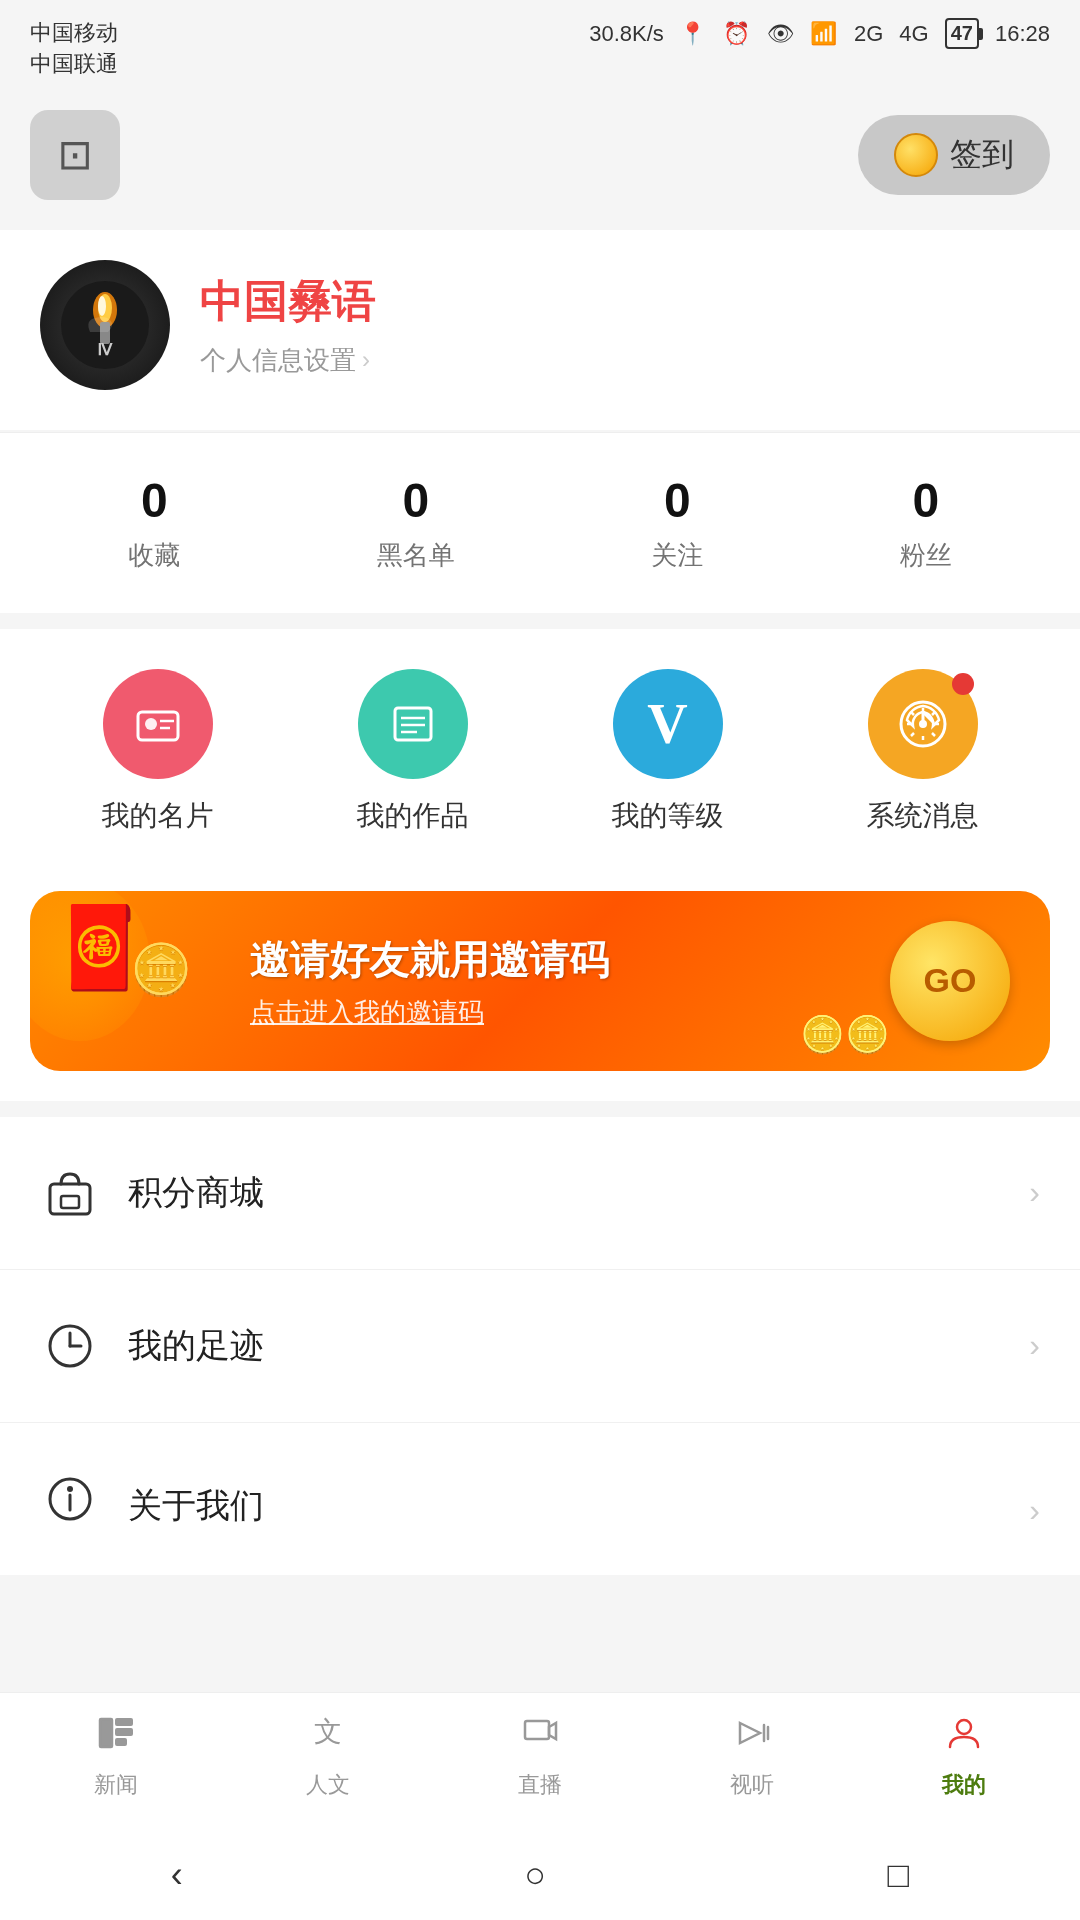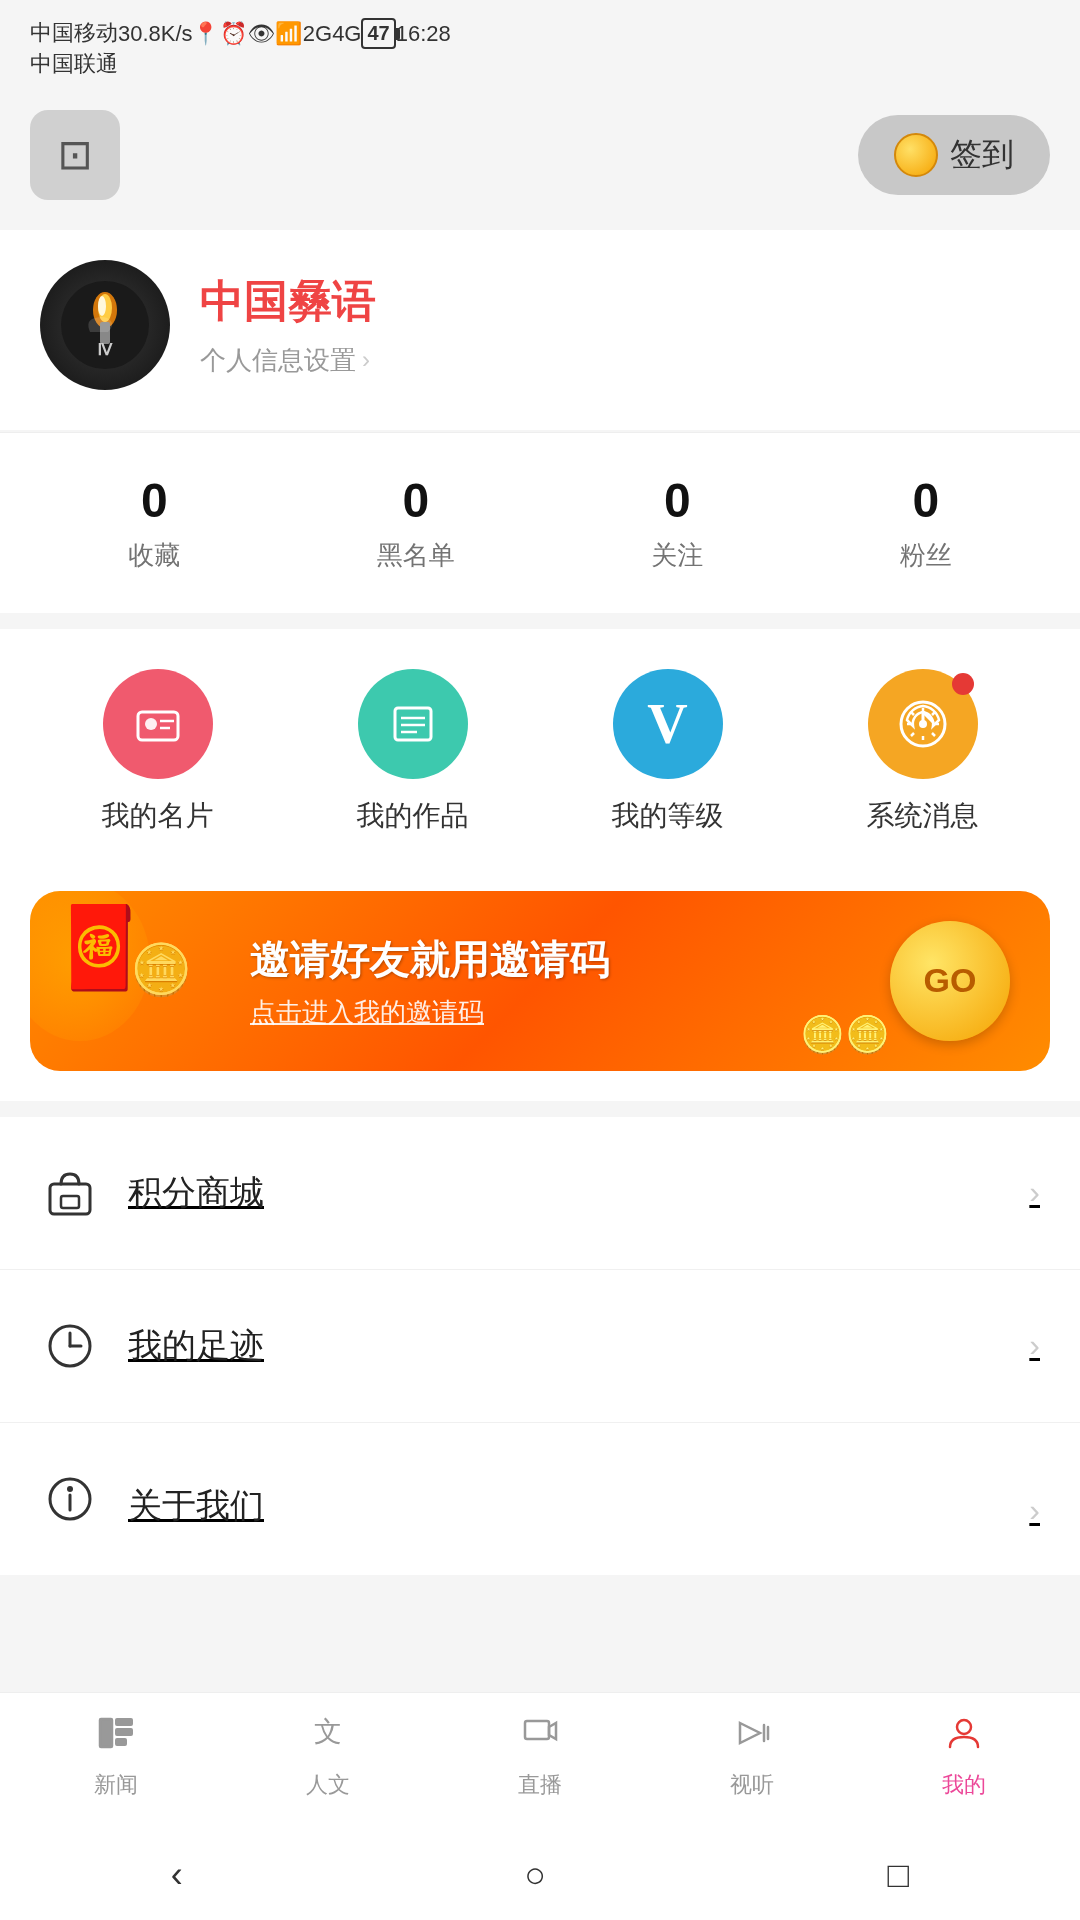--- a/index.html
+++ b/index.html
@@ -11,31 +11,32 @@
       font-family: "PingFang SC", "Microsoft YaHei", sans-serif;
       position: relative;
       overflow-x: hidden;
     }
 
     
     .status-bar {
       background: #f5f5f5;
       padding: 18px 30px 10px;
       display: flex;
+      justify-content: space-between;
       align-items: flex-start;
     }
     .status-bar-left {
       font-size: 22px;
       color: #333;
       line-height: 1.4;
     }
     .status-bar-right {
       display: flex;
       align-items: center;
-      gap: 0;
+      gap: 16px;
       font-size: 22px;
       color: #333;
     }
     .battery-box {
       display: inline-flex;
       align-items: center;
       border: 2px solid #333;
       border-radius: 4px;
       padding: 2px 4px;
       font-size: 20px;
@@ -279,21 +280,20 @@
       flex-shrink: 0;
       box-shadow: 0 4px 12px rgba(0,0,0,0.2);
       position: relative;
       z-index: 1;
     }
 
     
     .list-section {
       background: #ec4899;
       margin-top: 16px;
-      text-decoration: underline;
     }
     .list-item {
       display: flex;
       align-items: center;
       padding: 46px 40px;
       border-bottom: 1px solid #f0f0f0;
       cursor: pointer;
       background: #fff;
     }
     .list-item:last-child {
@@ -350,22 +350,22 @@
     }
     .nav-icon.active {
       color: #e53935;
     }
     .nav-label {
       font-size: 22px;
       color: #999;
       text-align: right;
     }
     .nav-label.active {
-      color: #ec4899;
-      font-weight: normal;
+      color: #4d7c0f;
+      font-weight: bold;
     }
 
     
     .system-nav {
       position: fixed;
       bottom: 0;
       left: 0;
       width: 1080px;
       height: 90px;
       background: #fff;

